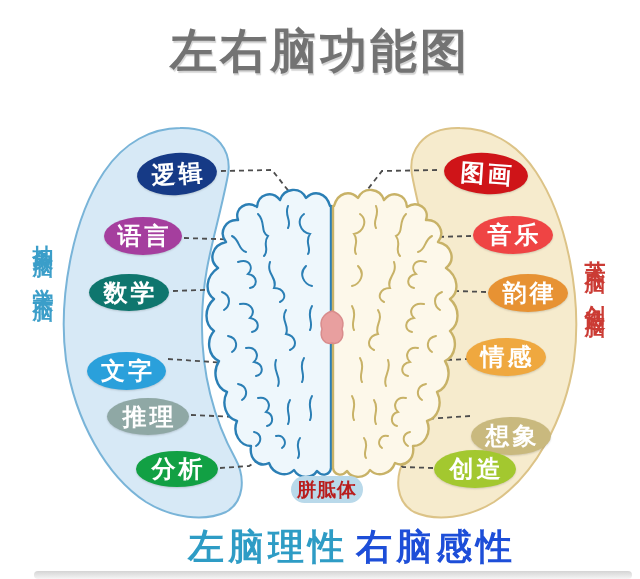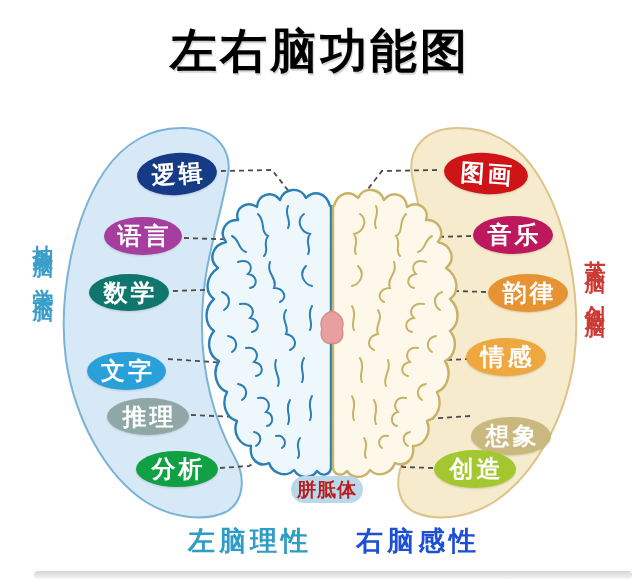--- a/index.html
+++ b/index.html
@@ -4,21 +4,21 @@
 <style>
   html,body{margin:0;padding:0;background:#ffffff;}
   *{box-sizing:border-box;}
   #stage{
     position:relative;width:640px;height:579px;background:#ffffff;overflow:hidden;
     font-family:"DejaVu Sans",sans-serif;
   }
   #bg-art{position:absolute;left:0;top:0;width:640px;height:579px;}
   .title{
     position:absolute;top:20px;left:0;width:640px;text-align:center;
-    font-size:47px;font-weight:900;color:#000000;letter-spacing:3px;
+    font-size:47px;font-weight:900;color:#737373;letter-spacing:3px;
     text-shadow:1px 2px 1px rgba(0,0,0,0.18);
   }
   .side-label{
     position:absolute;writing-mode:vertical-rl;text-orientation:upright;
     font-size:21px;font-weight:800;letter-spacing:5px;line-height:1;
   }
   .side-label.left{left:32px;top:228px;}
   .side-label.right{left:584px;top:244px;}
   .bubble{
     position:absolute;border-radius:50%;display:flex;align-items:center;justify-content:center;
@@ -36,21 +36,21 @@
   .r3{left:488px;top:274px;width:80px;height:38px;}
   .r4{left:466px;top:338px;width:80px;height:38px;}
   .r5{left:471px;top:379px;width:80px;height:38px;margin-top:38px;}
   .r6{left:434px;top:450px;width:82px;height:38px;}
   .pill{
     position:absolute;left:291px;top:476px;width:72px;height:27px;border-radius:14px;
     display:flex;align-items:center;justify-content:center;
     font-size:19px;font-weight:800;letter-spacing:1px;
   }
   .caption{
-    position:absolute;top:523px;font-size:27px;font-weight:800;letter-spacing:4px;
+    position:absolute;top:523px;font-size:36px;font-weight:800;letter-spacing:4px;
   }
   .caption.left{left:188px;}
   .caption.right{left:356px;}
   .bottom-strip{
     position:absolute;bottom:0;left:34px;right:8px;height:8px;border-radius:6px;
     background:linear-gradient(180deg,#c6c6c6,#f2f2f2);opacity:.75;
   }
 </style>
 </head>
 <body>
@@ -101,21 +101,21 @@
   <div class="side-label right" style="color: rgb(203, 59, 52);">艺术脑·创造脑</div>
 
   <div class="bubble l1" style="background: rgb(22, 58, 134);">逻辑</div>
   <div class="bubble l2" style="background: rgb(165, 62, 158);">语言</div>
   <div class="bubble l3" style="background: #0f766e;">数学</div>
   <div class="bubble l4" style="background: rgb(42, 160, 219);">文字</div>
   <div class="bubble l5" style="background: rgb(143, 168, 165);">推理</div>
   <div class="bubble l6" style="background: rgb(18, 160, 68); text-align: center;">分析</div>
 
   <div class="bubble r1" style="background: rgb(207, 20, 24);">图画</div>
-  <div class="bubble r2" style="background: #be185d;">音乐</div>
+  <div class="bubble r2" style="background: #ef4444;">音乐</div>
   <div class="bubble r3" style="background: rgb(231, 146, 51);">韵律</div>
   <div class="bubble r4" style="background: rgb(239, 168, 63);">情感</div>
   <div class="bubble r5" style="background: rgb(201, 185, 126);">想象</div>
   <div class="bubble r6" style="background: rgb(163, 200, 47);">创造</div>
 
   <div class="pill" style="background: rgb(185, 217, 234); color: #b91c1c;">胼胝体</div>
 
   <div class="caption left" style="color: rgb(46, 156, 197);">左脑理性</div>
   <div class="caption right" style="color: #1d4ed8;">右脑感性</div>
 

